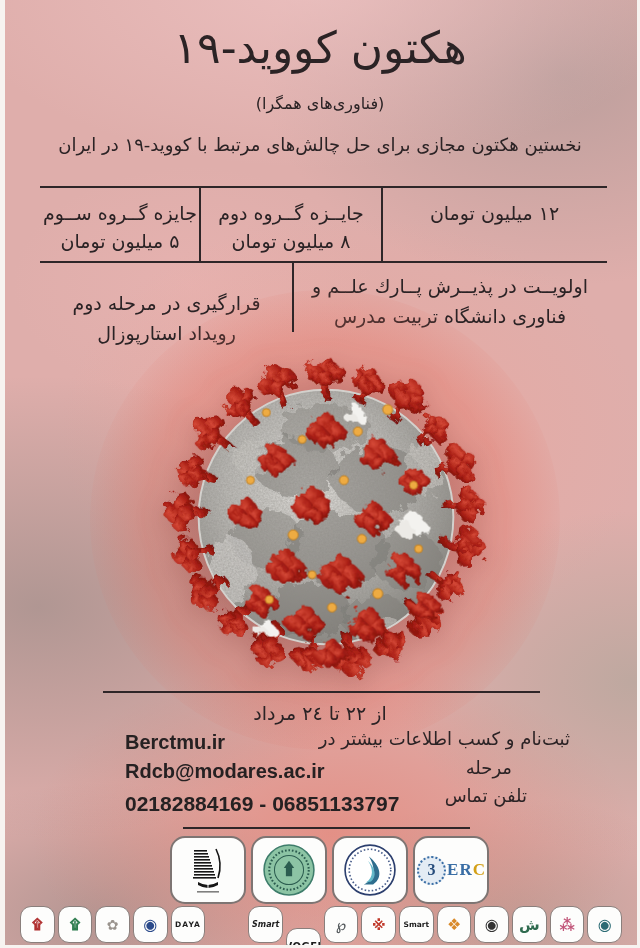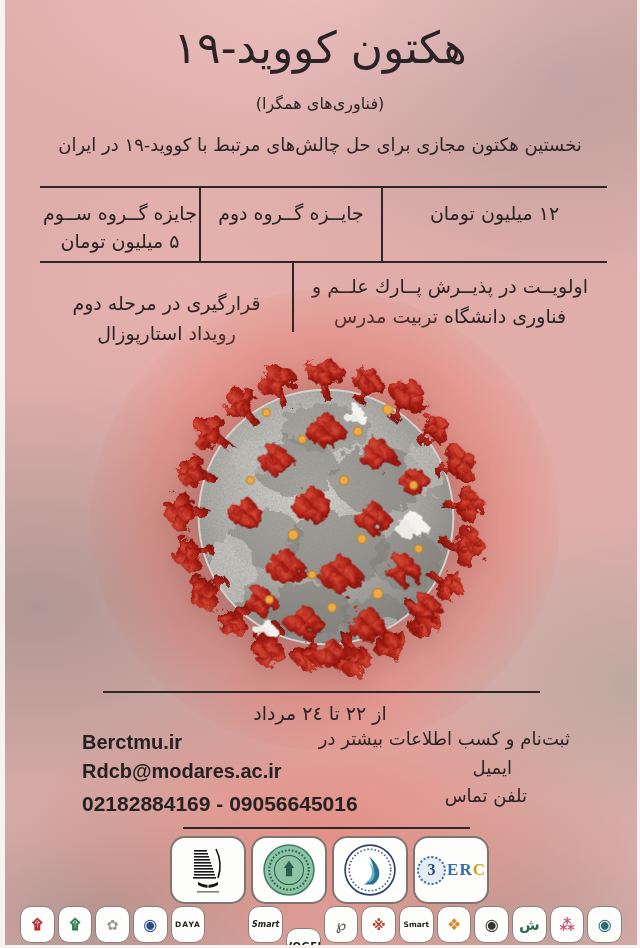--- a/index.html
+++ b/index.html
@@ -37,21 +37,21 @@
   .cell2{position:absolute;text-align:center;font-size:19px;line-height:30px;}
 
   .virus-halo{position:absolute;left:90px;top:290px;width:470px;height:460px;border-radius:50%;
     background:radial-gradient(circle, rgba(226,104,88,.30) 0 55%, transparent 75%);}
   .virus{position:absolute;left:127px;top:318px;width:398px;height:398px;
     filter:drop-shadow(0 6px 14px rgba(110,40,35,.30));}
 
   .date-line{position:absolute;top:702px;left:0;width:100%;text-align:center;font-size:19px;}
 
   .c-label{position:absolute;font-size:18px;white-space:nowrap;}
-  .c-value{position:absolute;font-size:20px;white-space:nowrap;}
+  .c-value{position:absolute;font-size:20px;white-space:nowrap;margin-left:43px;}
 
   .main-logos{position:absolute;left:170px;top:836px;display:flex;gap:5px;z-index:10;}
   .mlogo{width:72px;height:64px;background:#fdfdfc;border:2px solid #7e7573;border-radius:15px;
     display:flex;align-items:center;justify-content:center;overflow:hidden;}
 
   .berc{display:flex;align-items:center;justify-content:center;gap:1px;
     font-family:"Liberation Serif","DejaVu Serif",serif;font-weight:bold;}
   .berc .b{width:25px;height:25px;border:2px dotted #3a6ea5;border-radius:50%;color:#274d7c;
     display:flex;align-items:center;justify-content:center;font-size:16px;background:#e4ecf4;}
   .berc .e,.berc .r{color:#3a6ea5;font-size:17px;}
@@ -91,20 +91,21 @@
     <div class="line" style="top:261px;left:40px;width:567px;"></div>
     <div class="vline" style="left:199px;top:188px;height:73px;"></div>
     <div class="vline" style="left:381px;top:188px;height:73px;"></div>
     <div class="vline" style="left:292px;top:263px;height:69px;"></div>
 
     <div class="cell fa" style="left:382px;width:225px;top:199px;">
       <div>۱۲ میلیون تومان</div>
     </div>
     <div class="cell fa" style="left:200px;width:182px;top:199px;">
       <div>جایــزه گــروه دوم</div>
+      <div>۸ میلیون تومان</div>
     </div>
     <div class="cell fa" style="left:40px;width:160px;top:199px;">
       <div>جایزه گــروه ســوم</div>
       <div>۵ میلیون تومان</div>
     </div>
 
     <div class="cell2 fa" style="left:293px;width:314px;top:271px;">
       <div>اولویــت در پذیــرش پــارك علــم و</div>
       <div>فناوری دانشگاه تربیت مدرس</div>
     </div>
@@ -239,25 +240,25 @@
         <circle cx="140" cy="95" r="4"></circle>
     </g>
   </svg>
 
   <div class="line" style="top:691px;left:103px;width:437px;"></div>
   <div class="date-line fa">از ۲۲ تا ۲٤ مرداد</div>
 
   <div class="c-label fa" style="right:70px;top:728px;">ثبت‌نام و کسب اطلاعات بیشتر در</div>
   <div class="c-value latin" style="left:82px;top:731px;">Berctmu.ir</div>
 
-  <div class="c-label fa" style="right:128px;top:757px;">ایمیل</div>
+  <div class="c-label fa" style="right:128px;top:757px;">مرحله</div>
   <div class="c-value latin" style="left:82px;top:760px;">Rdcb@modares.ac.ir</div>
 
   <div class="c-label fa" style="right:113px;top:785px;">تلفن تماس</div>
-  <div class="c-value latin" style="left:82px;top:792px;font-size:21px;">02182884169 - 09056645016</div>
+  <div class="c-value latin" style="left:82px;top:792px;font-size:21px;">02182884169 - 06851133797</div>
 
   <div class="line" style="top:827px;left:183px;width:287px;"></div>
 
   <div class="main-logos">
     <div class="mlogo">
       <svg width="56" height="52" viewBox="0 0 56 50">
         <g fill="#161616">
           <rect x="14" y="5" width="13" height="1.6"></rect>
             <rect x="14" y="8" width="14" height="1.6"></rect>
           <rect x="14" y="11" width="15" height="1.6"></rect>

